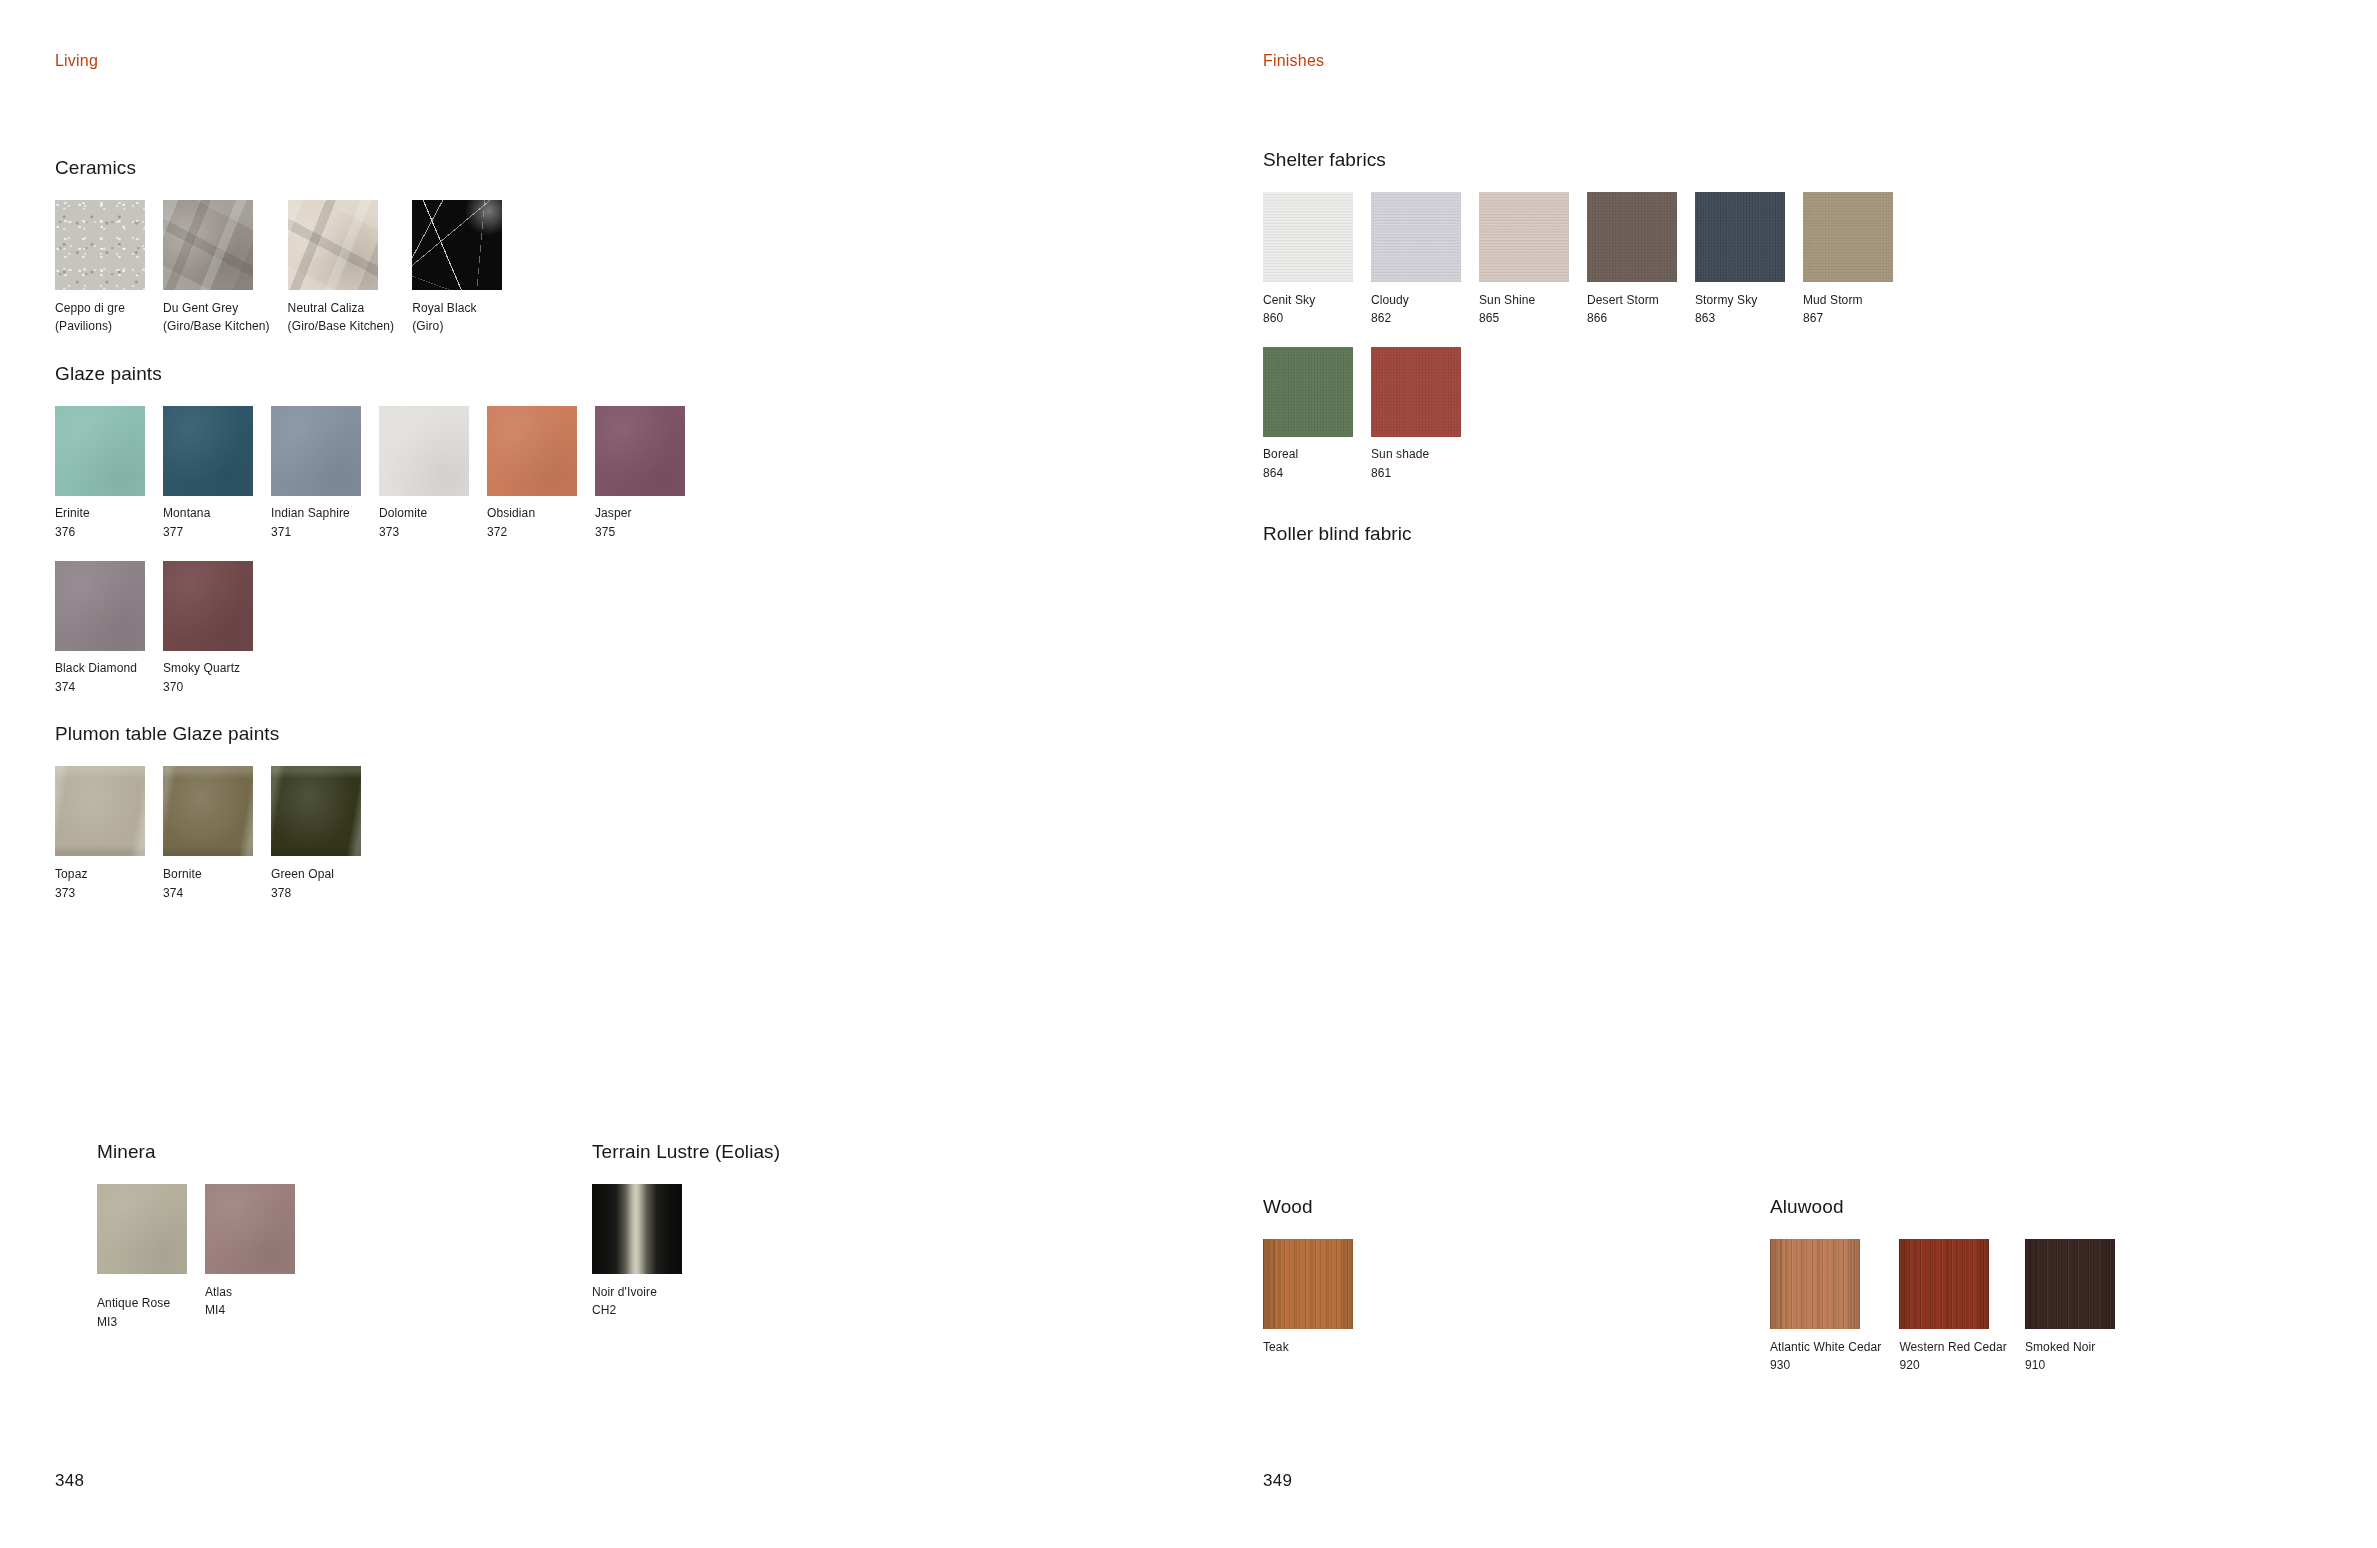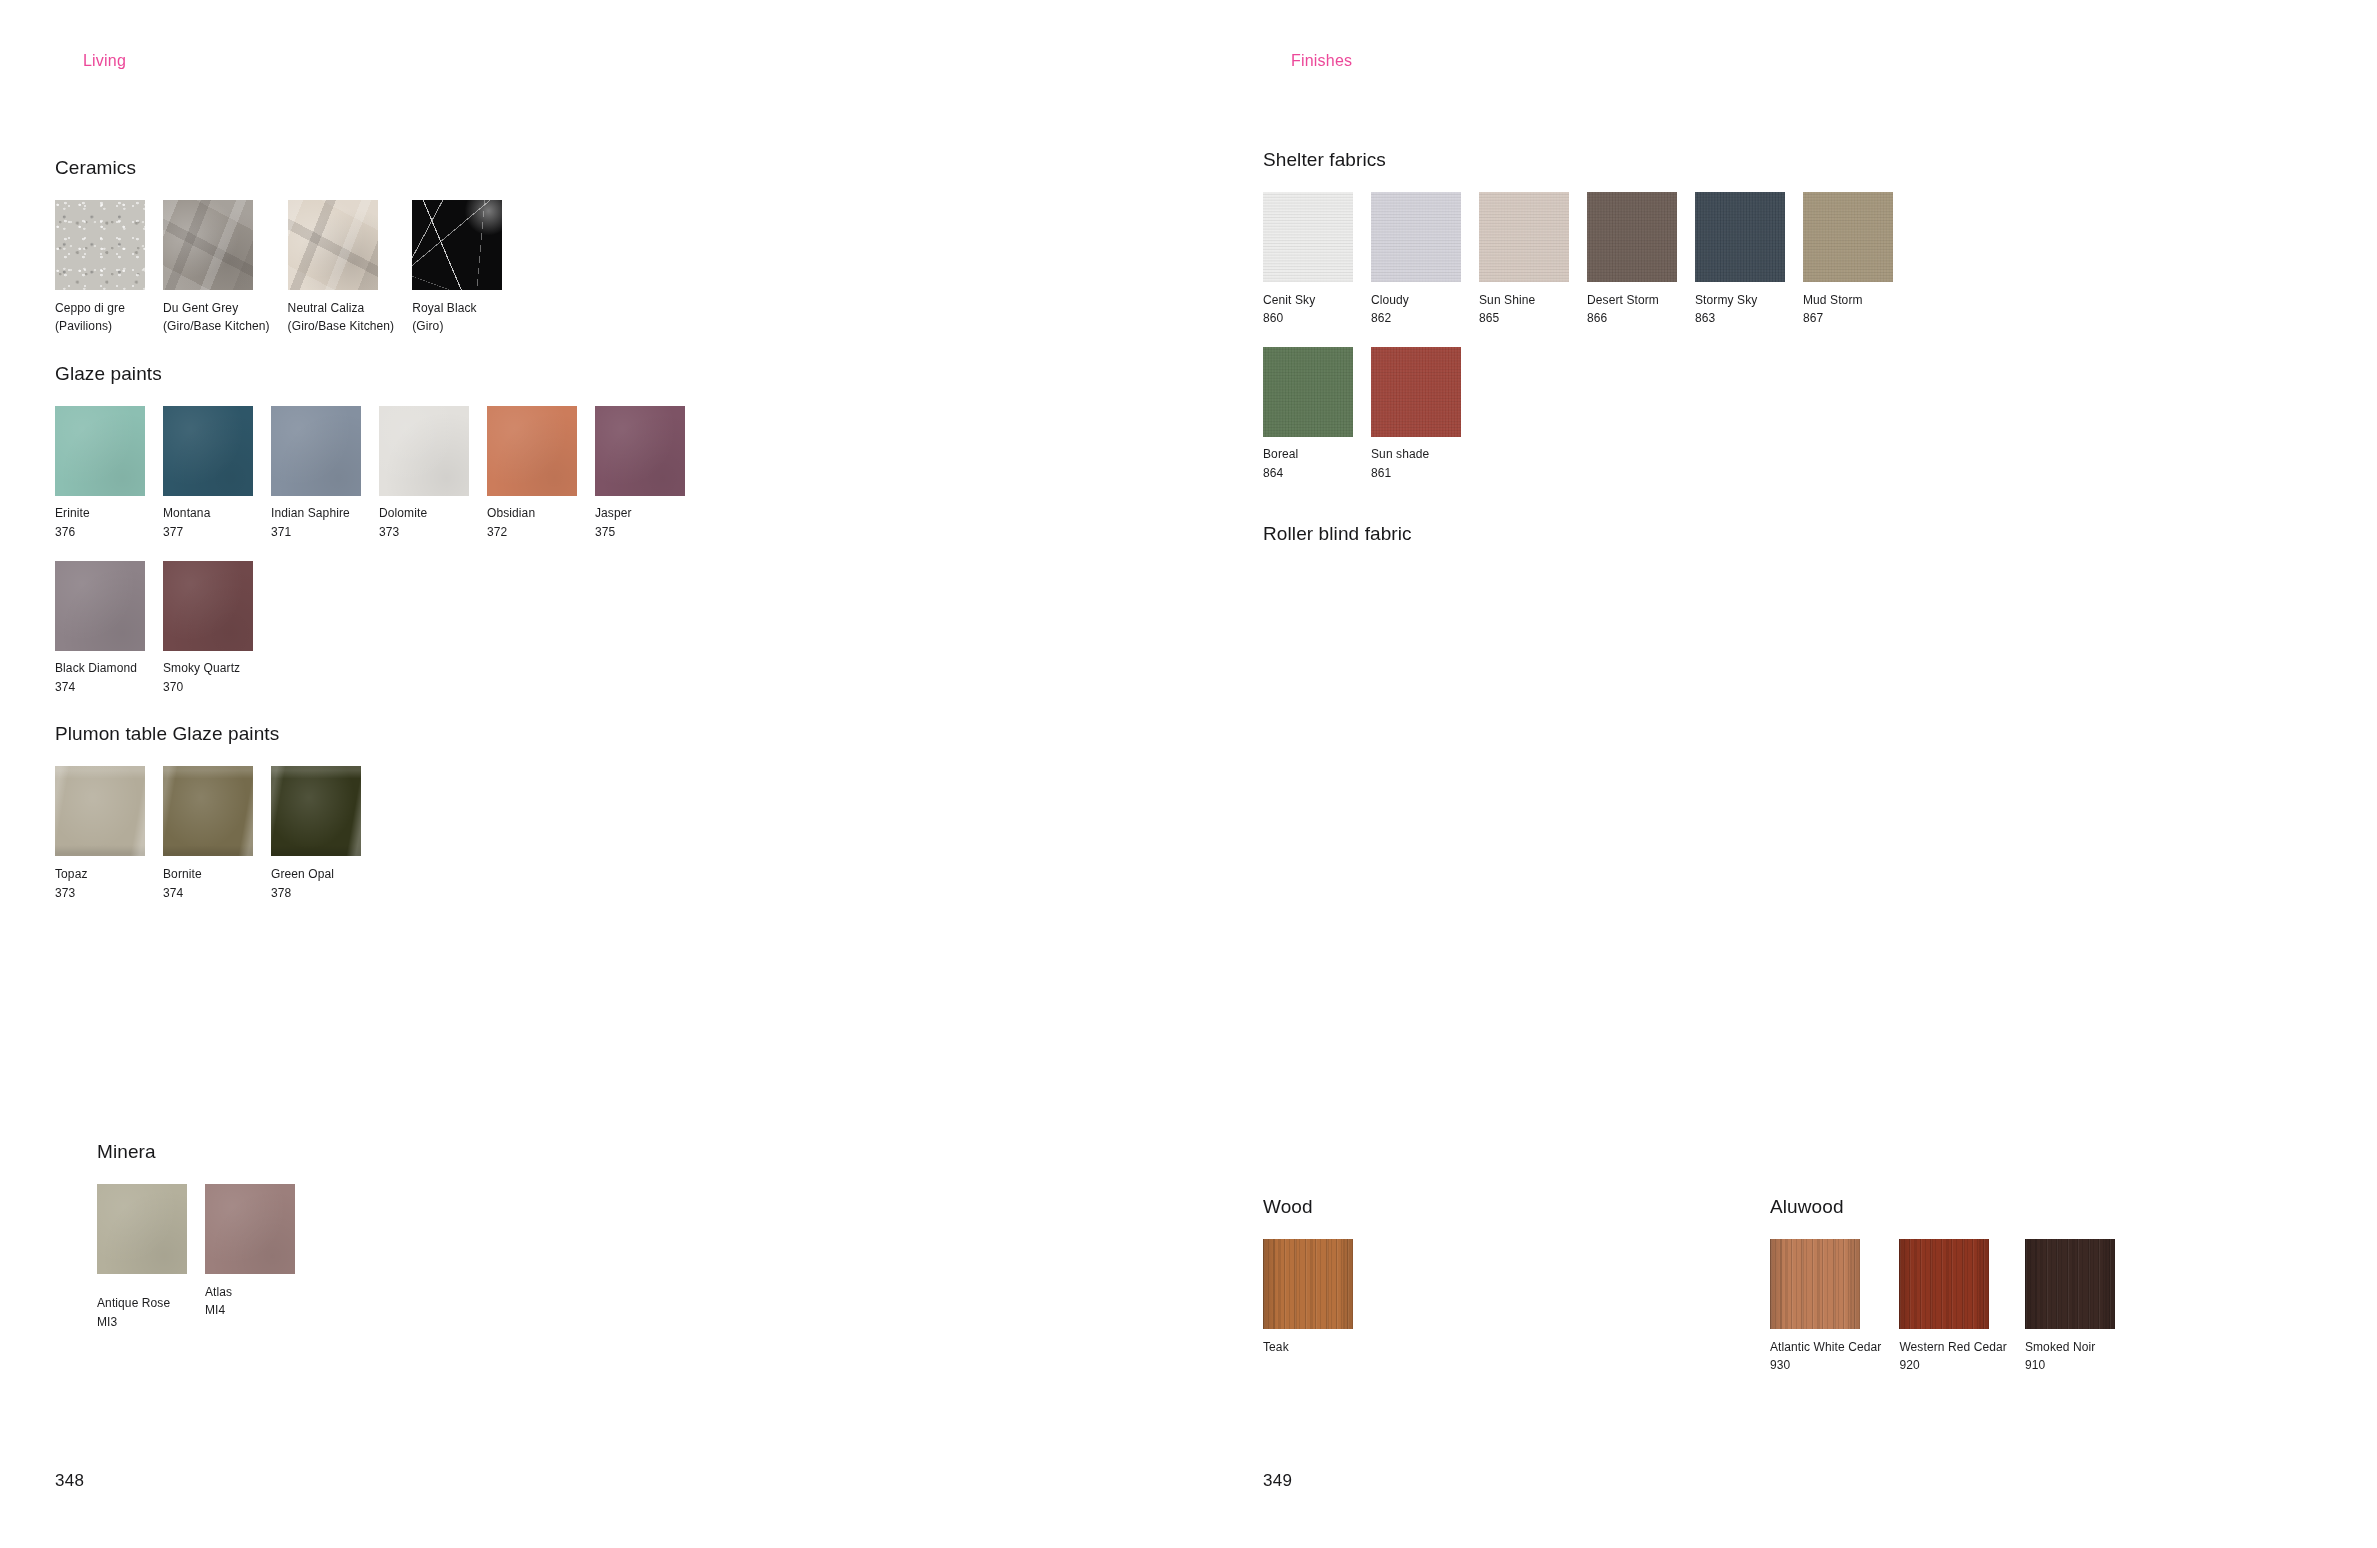--- a/index.html
+++ b/index.html
@@ -10,21 +10,21 @@
     color: #1a1a1a;
     overflow: hidden;
   }
   .spread { position: relative; width: 2378px; height: 1548px; display: flex; }
   .page { position: relative; width: 1189px; height: 1548px; }
   .page-inner { position: absolute; left: 55px; top: 0; right: 0; bottom: 0; }
   .page.right .page-inner { left: 74px; }
 
   .running-head {
     position: absolute; top: 52px; left: 0;
-    font-size: 16px; font-weight: 400; letter-spacing: 0.2px; color: #ec4899; margin-left: 28px;
+    font-size: 16px; font-weight: 400; letter-spacing: 0.2px; color: #c2410c;
   }
   .folio {
     position: absolute; bottom: 57px; left: 0;
     font-size: 17px; color: #18181a; letter-spacing: 0.3px;
   }
   .section-title {
     font-size: 19px; font-weight: 400; color: #18181a;
     letter-spacing: 0.1px; margin-bottom: 21px; white-space: nowrap;
   }
 
@@ -279,20 +279,32 @@
               </div>
               <div class="swatch-cell">
                 <div class="swatch tex-paint" style="width: 90px; height: 90px; background-color: rgb(156, 127, 124);"></div>
                 <div class="caption">
                   <span class="name" style="display: block;">Atlas</span>
                   <span class="code">MI4</span>
                 </div>
               </div>
             </div>
           </div>
+          <div style="margin-left: 0px; width: auto;">
+            <div class="section-title">Terrain Lustre (Eolias)</div>
+            <div class="row">
+              <div class="swatch-cell">
+                <div class="swatch tex-lustre" style="width: 90px; height: 90px; background-color: rgb(13, 13, 12);"></div>
+                <div class="caption">
+                  <span class="name" style="display: block;">Noir d'Ivoire</span>
+                  <span class="code">CH2</span>
+                </div>
+              </div>
+            </div>
+          </div>
         </div>
 
       <div class="folio">348</div>
     </div>
   </div>
 
   <div class="page right">
     <div class="page-inner">
       <div class="running-head">Finishes</div>
 

